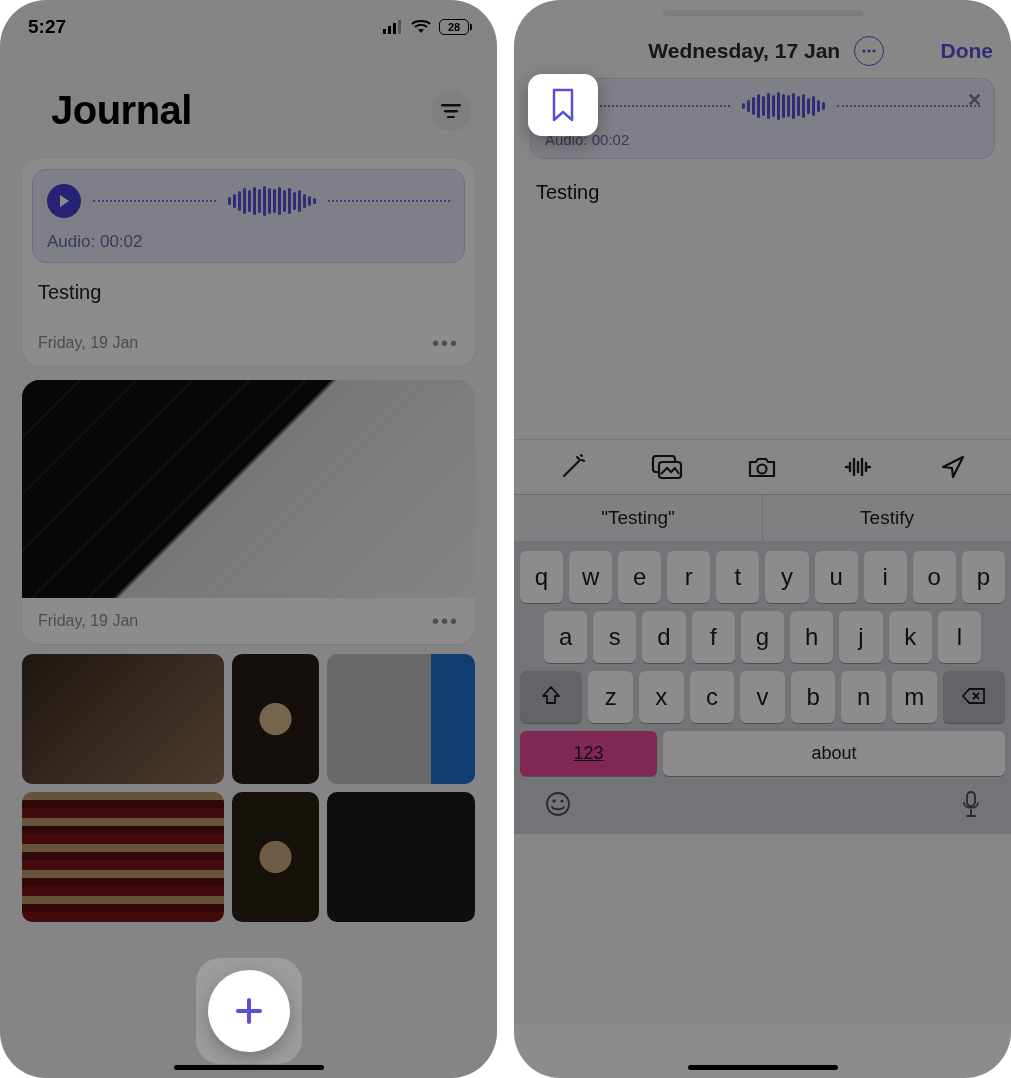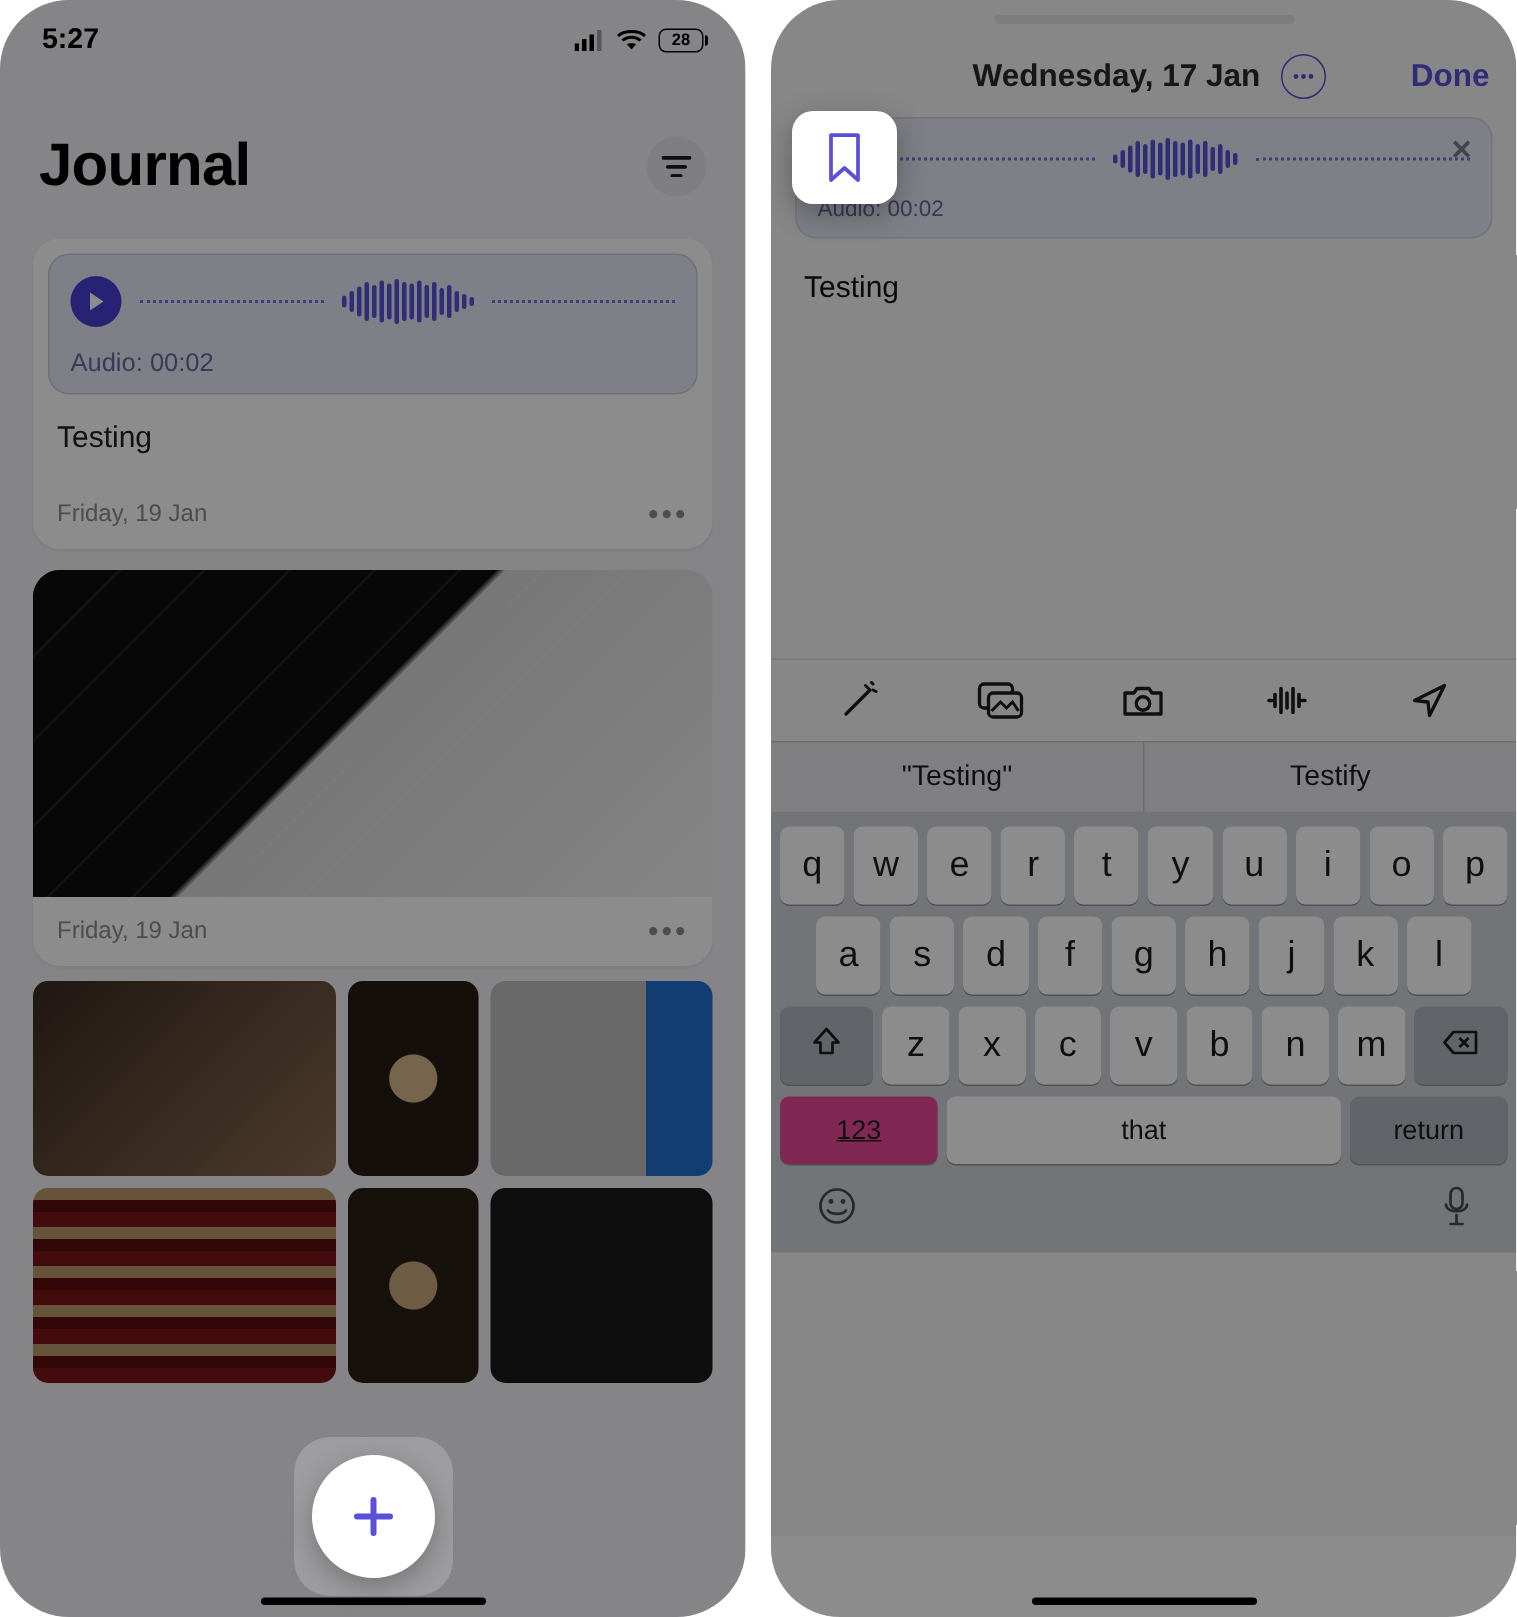--- a/index.html
+++ b/index.html
@@ -47,20 +47,21 @@
   .battery::after {
     content: ""; position: absolute; right: -4px; top: 50%;
     transform: translateY(-50%); width: 2px; height: 7px;
     background: currentColor; border-radius: 0 2px 2px 0;
   }
 
   
   .l-header {
     display: flex; align-items: center; justify-content: space-between;
     padding: 34px 26px 12px 26px;
+    margin-left: 25px;
   }
   .l-title { font-size: 40px; font-weight: 800; letter-spacing: -0.5px; }
   .filter-btn {
     width: 40px; height: 40px; border-radius: 50%;
     background: #e7e7ec; display: flex; align-items: center; justify-content: center;
   }
   .card {
     margin: 14px 22px 0 22px;
     background: #fff; border-radius: 18px;
     box-shadow: 0 1px 2px rgba(0,0,0,0.06);
@@ -433,22 +434,21 @@
         <div class="key">b</div>
         <div class="key">n</div>
         <div class="key">m</div>
         <div class="key wide"><svg width="24" height="18" viewBox="0 0 24 18">
               <path d="M7 2 H22 V16 H7 L1 9 Z" fill="none" stroke="#1c1c1e" stroke-width="1.8" stroke-linejoin="round"></path>
               <path d="M11 6 L17 12 M17 6 L11 12" stroke="#1c1c1e" stroke-width="1.8"></path>
             </svg></div>
       </div>
       <div class="kb-bottom">
         <div class="key num">123</div>
-        <div class="key space">that</div>
-        <div class="key ret">return</div>
+        <div class="key space">about</div>
       </div>
       <div class="kb-extras">
         <span><svg width="28" height="28" viewBox="0 0 28 28">
               <circle cx="14" cy="14" r="11" fill="none" stroke="#4b4b50" stroke-width="1.8"></circle>
               <circle cx="10" cy="11" r="1.6" fill="#4b4b50"></circle>
               <circle cx="18" cy="11" r="1.6" fill="#4b4b50"></circle>
               <path d="M8 17 C10 20 18 20 20 17" fill="none" stroke="#4b4b50" stroke-width="1.8" stroke-linecap="round"></path>
             </svg></span>
         <span><svg width="20" height="28" viewBox="0 0 20 28">
               <rect x="6" y="2" width="8" height="14" rx="4" fill="none" stroke="#4b4b50" stroke-width="1.8"></rect>

